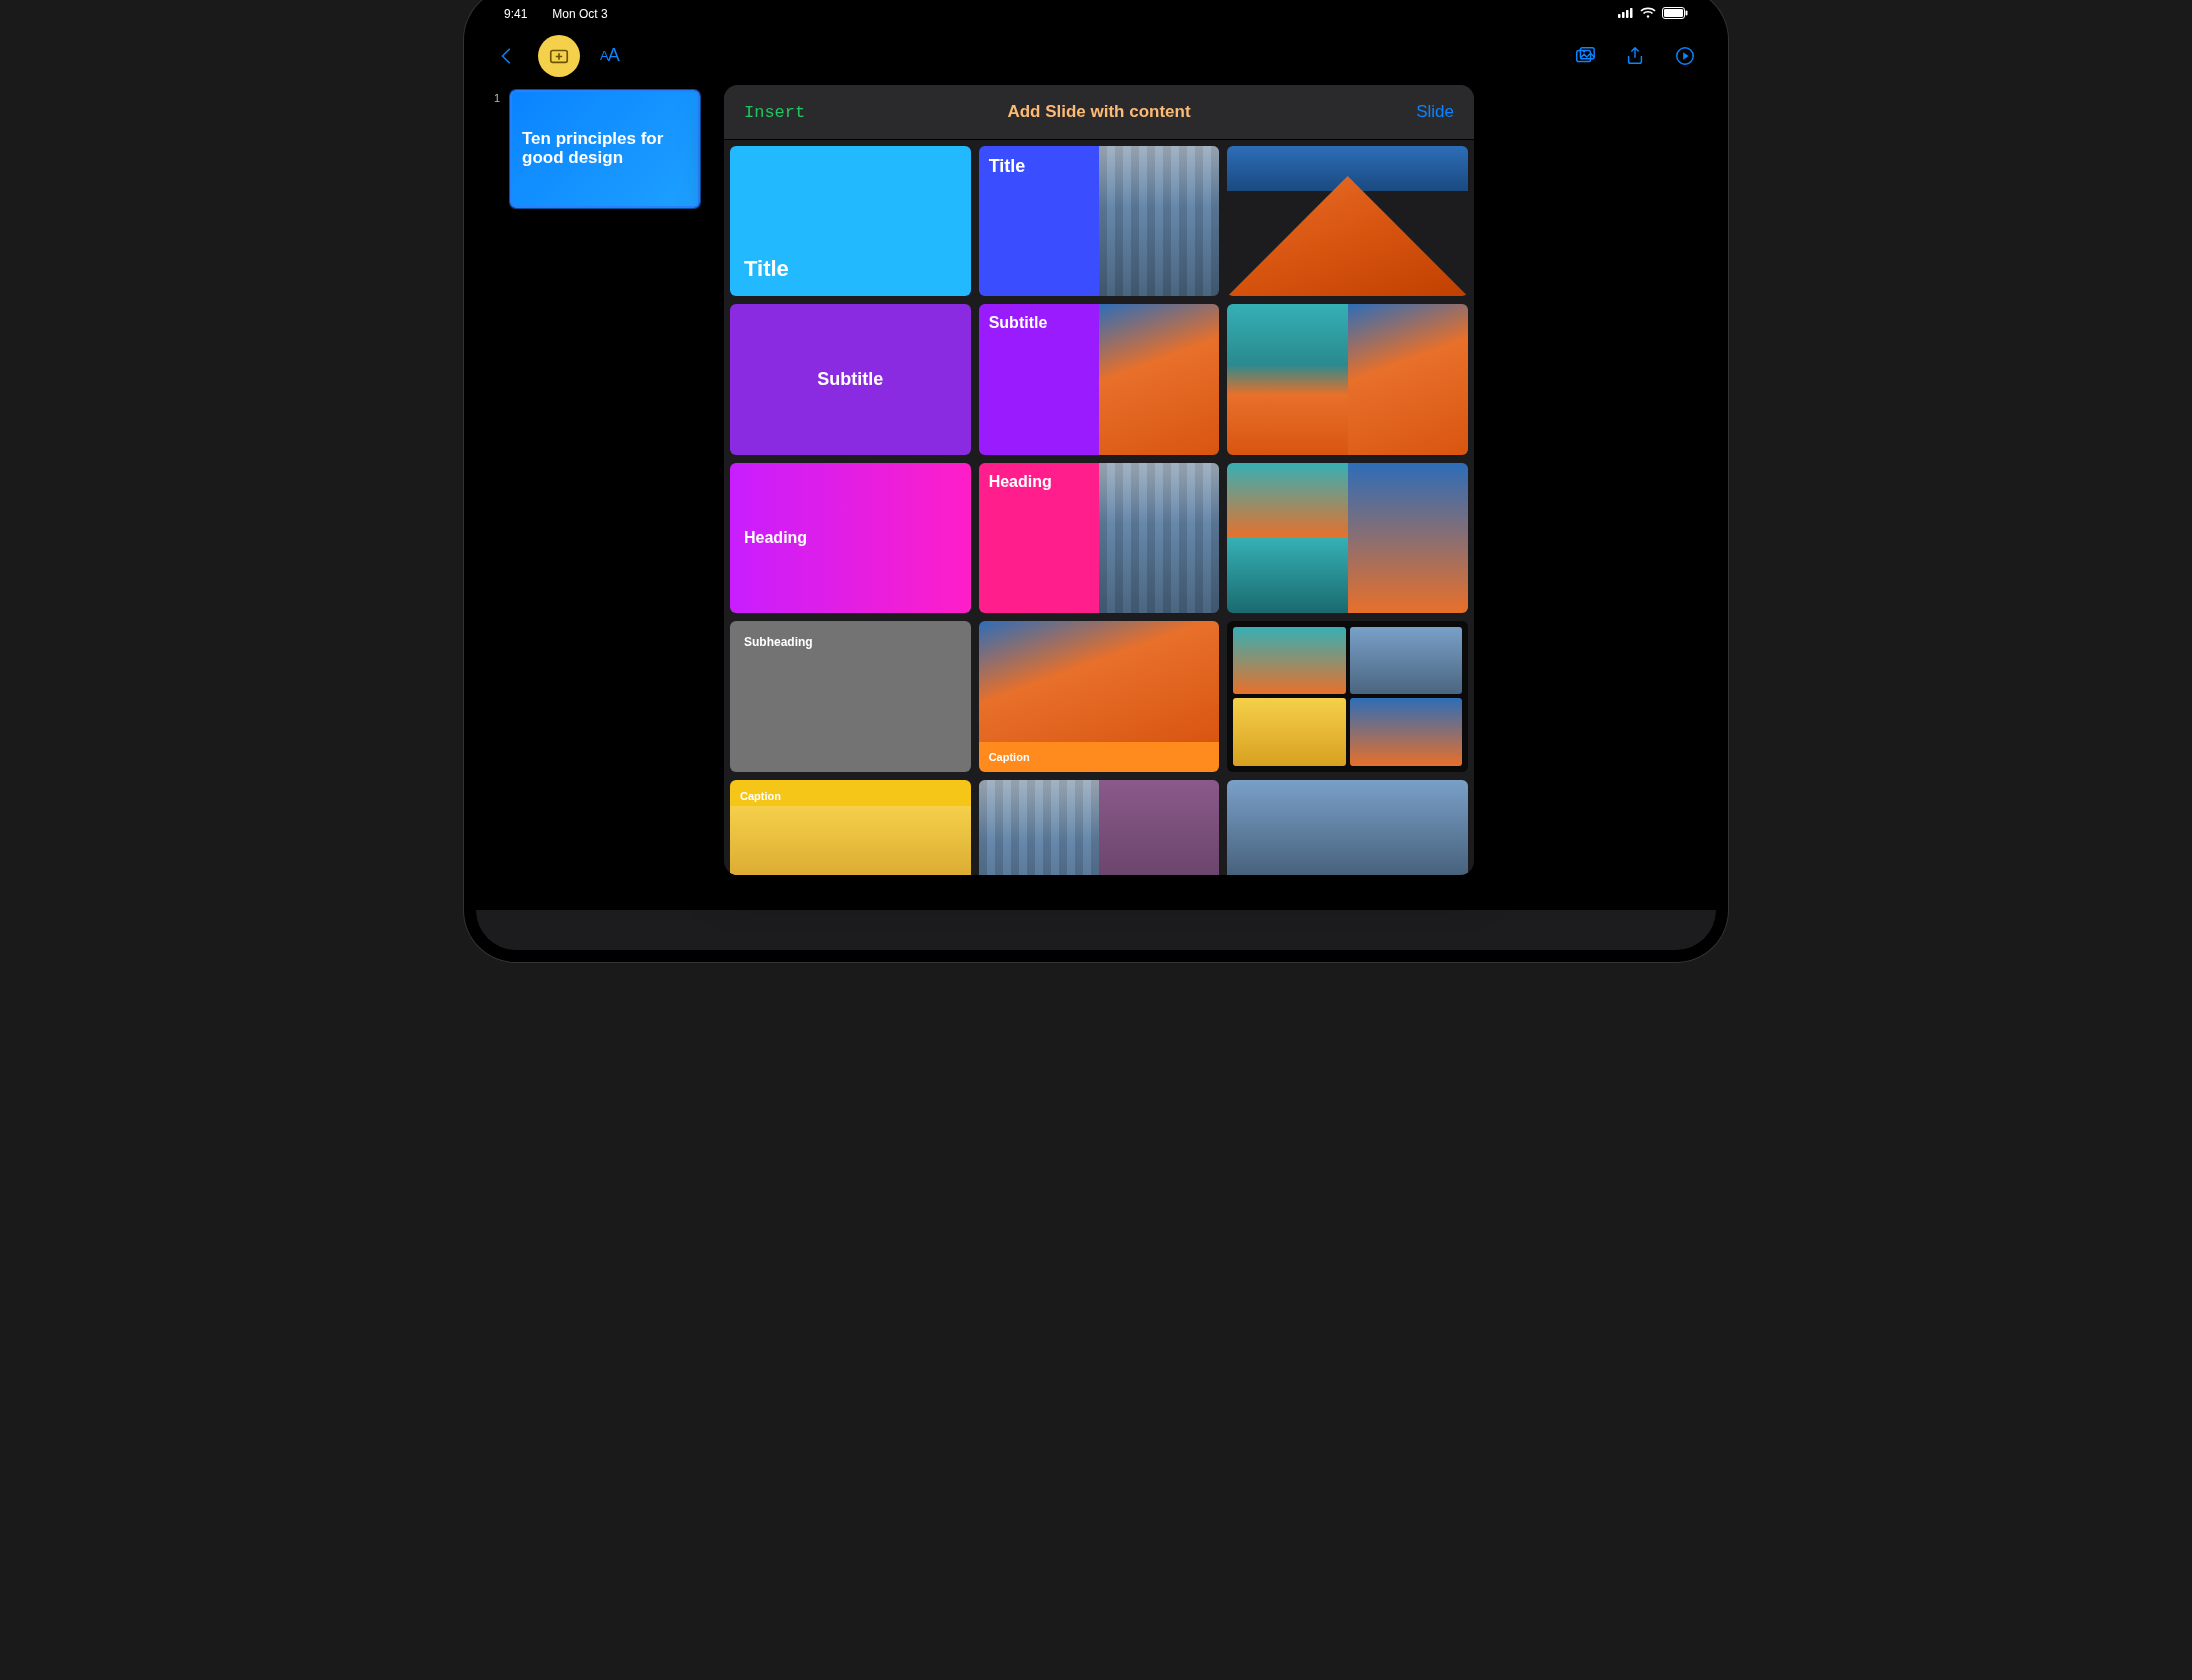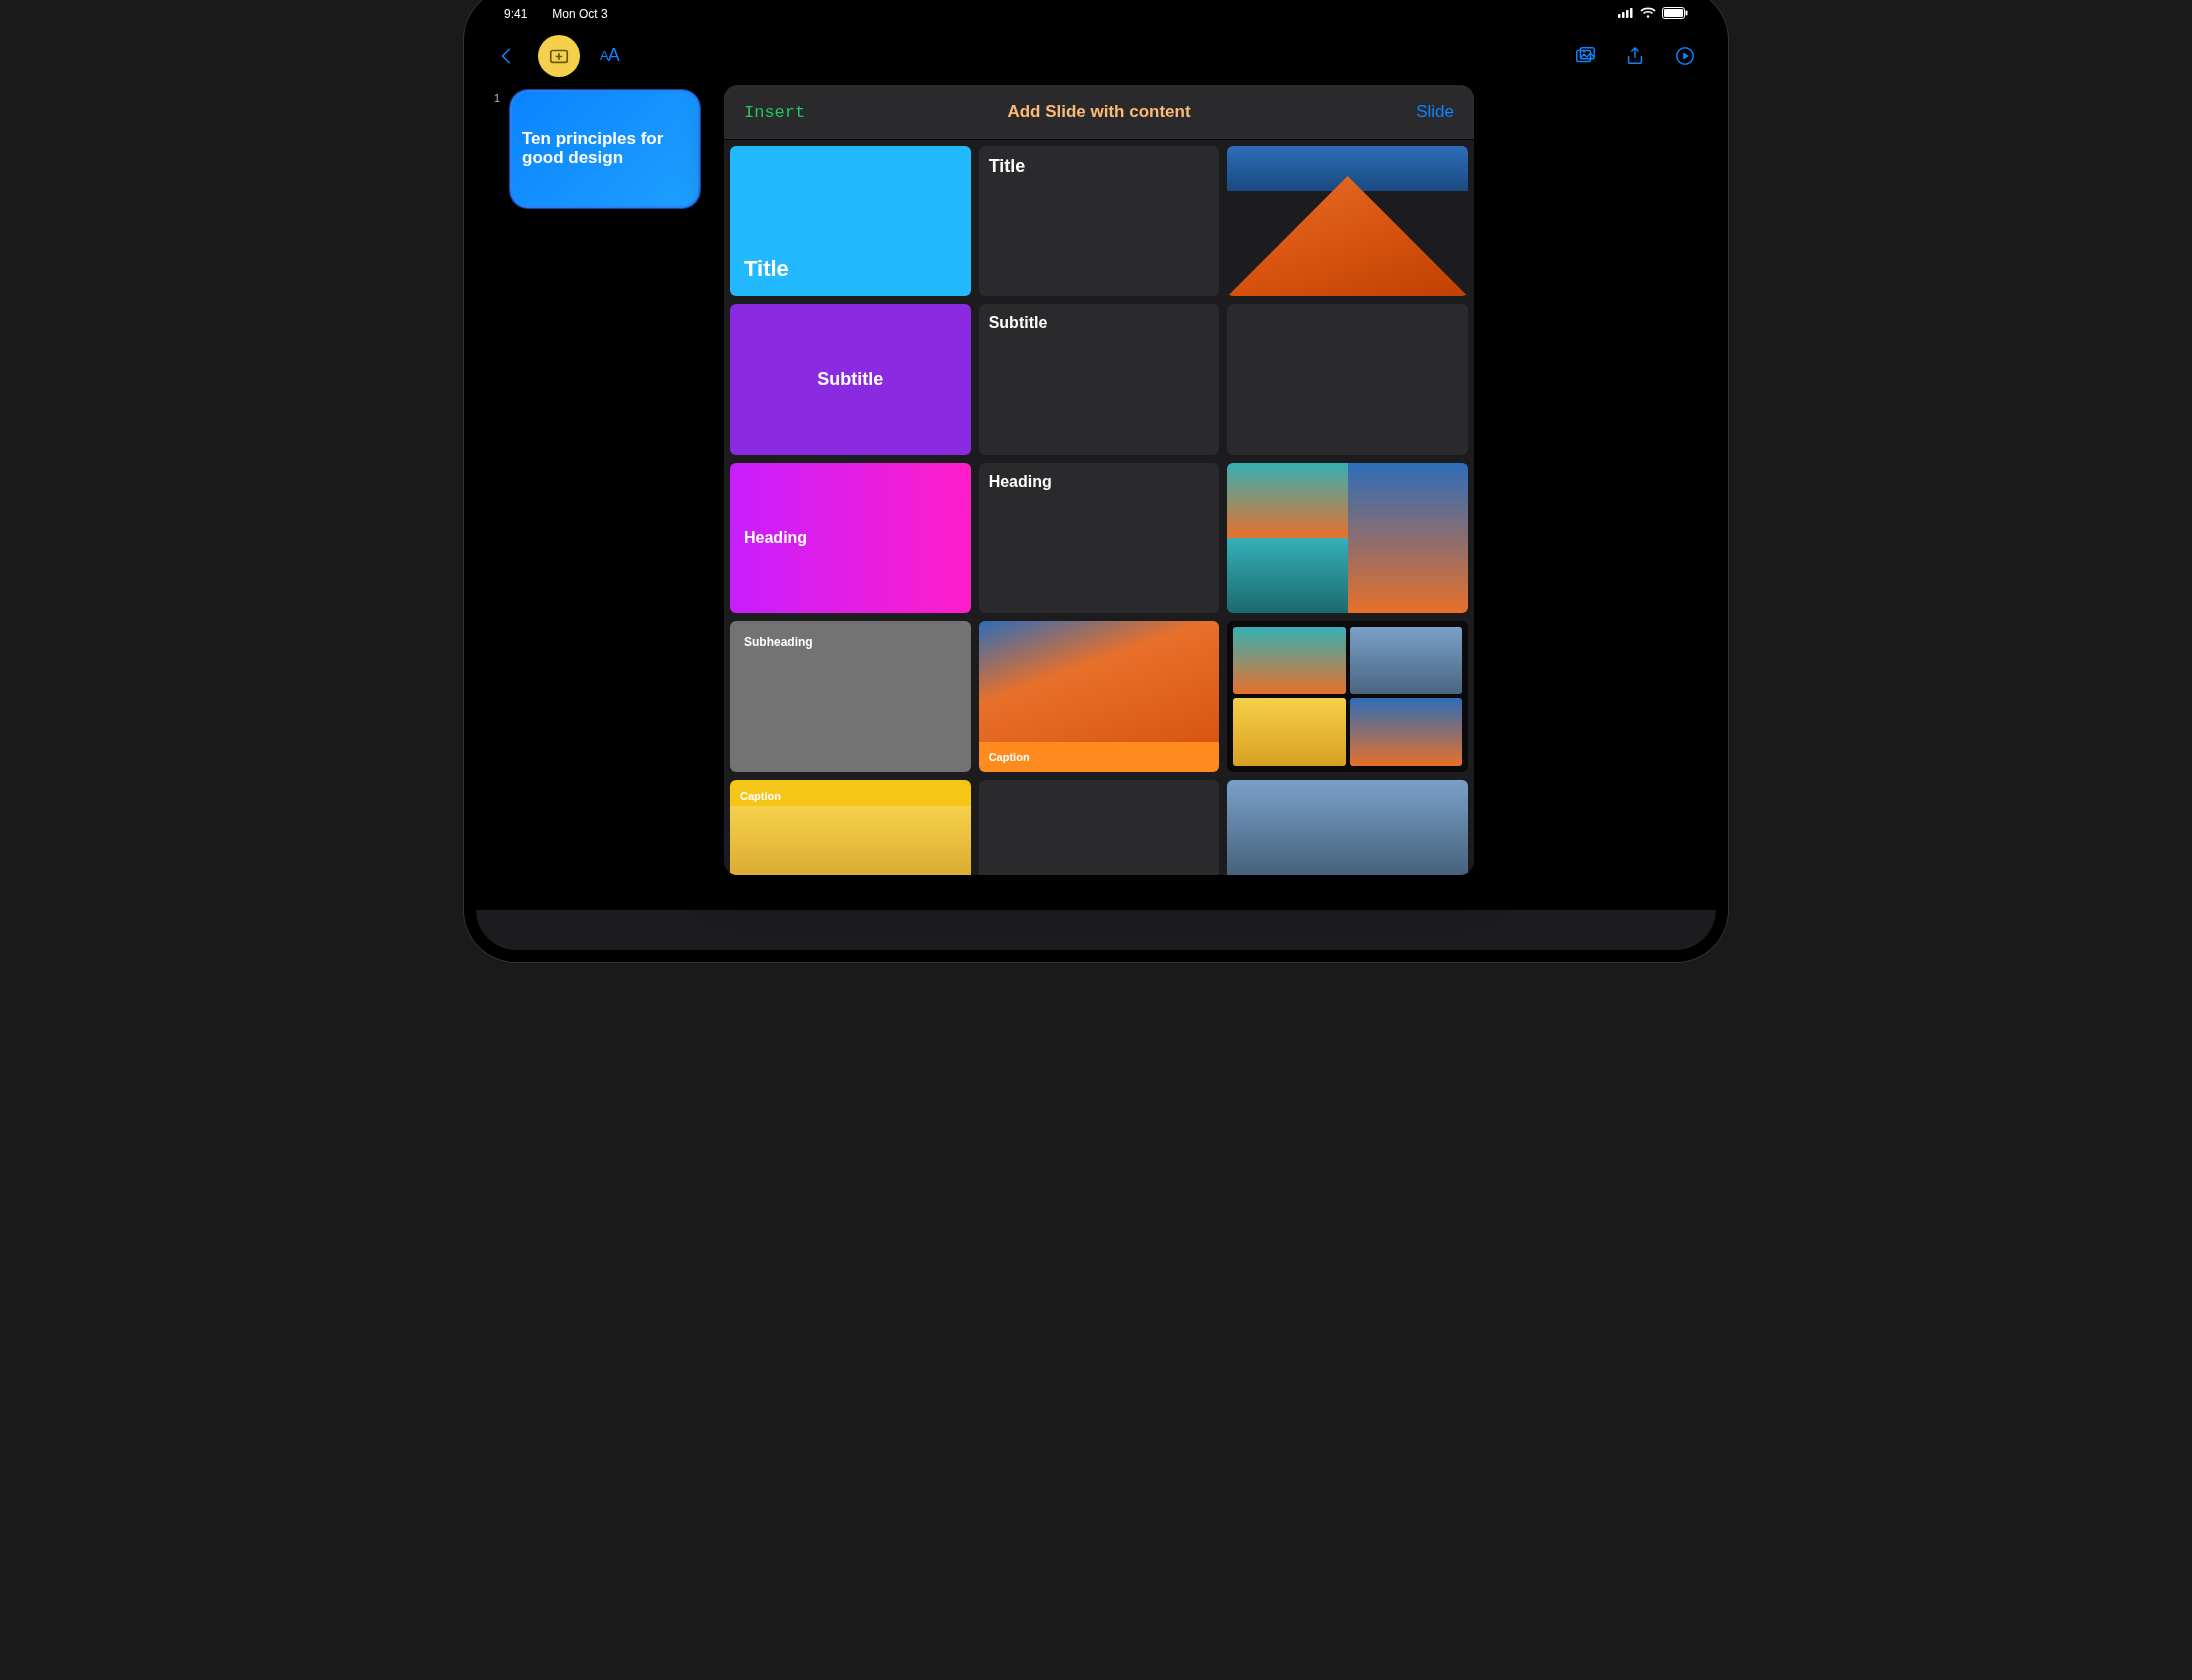--- a/index.html
+++ b/index.html
@@ -71,21 +71,21 @@
     left: -2px; top: 2px;
     font-size: 11px;
     color: #bbb;
     z-index: 2;
   }
   .slide-thumb {
     width: 190px; height: 118px;
     margin-left: 14px;
     background: linear-gradient(135deg, #0a84ff 0%, #1ea0ff 100%);
     border: 2px solid #2a7fff;
-    border-radius: 18px;
+    border-radius: 6px;
     padding: 10px;
     display: flex;
     flex-direction: column;
     justify-content: center;
     box-shadow: 0 0 0 1px rgba(10,132,255,0.6);
   }
   .slide-thumb-title {
     color: #fff;
     font-size: 17px;
     font-weight: 800;
@@ -130,21 +130,20 @@
     grid-template-columns: repeat(3, 1fr);
     gap: 8px;
   }
   .tpl {
     aspect-ratio: 16/10;
     border-radius: 6px;
     overflow: hidden;
     position: relative;
     cursor: pointer;
     background: #2a2a2c;
-    flex-direction: column;
   }
   .tpl-label {
     position: absolute;
     color: #fff;
     font-weight: 800;
     font-family: -apple-system, Arial, sans-serif;
   }
   
   
   .t1 { background: #22b9ff; }

